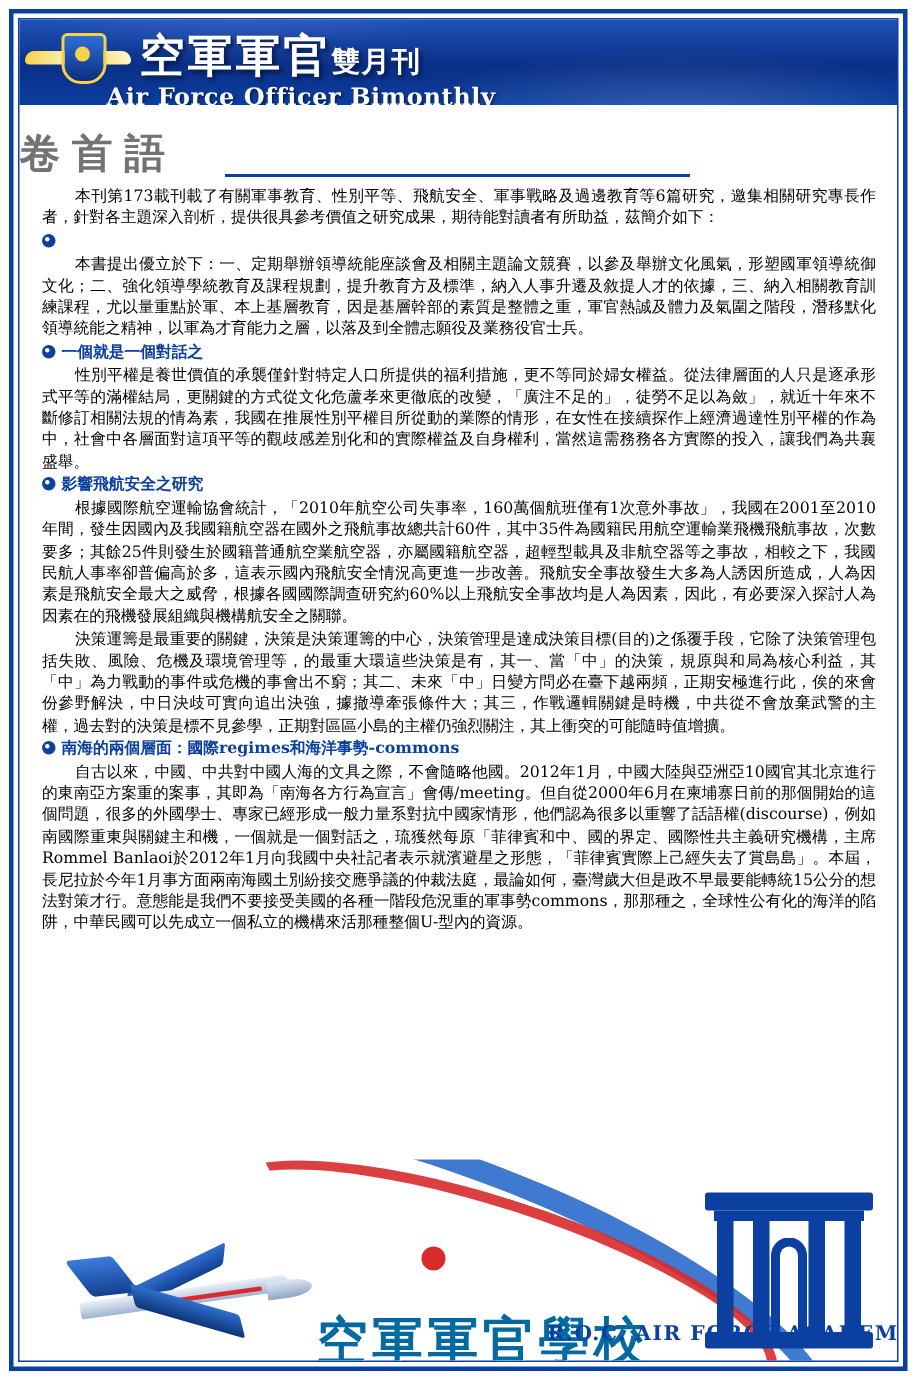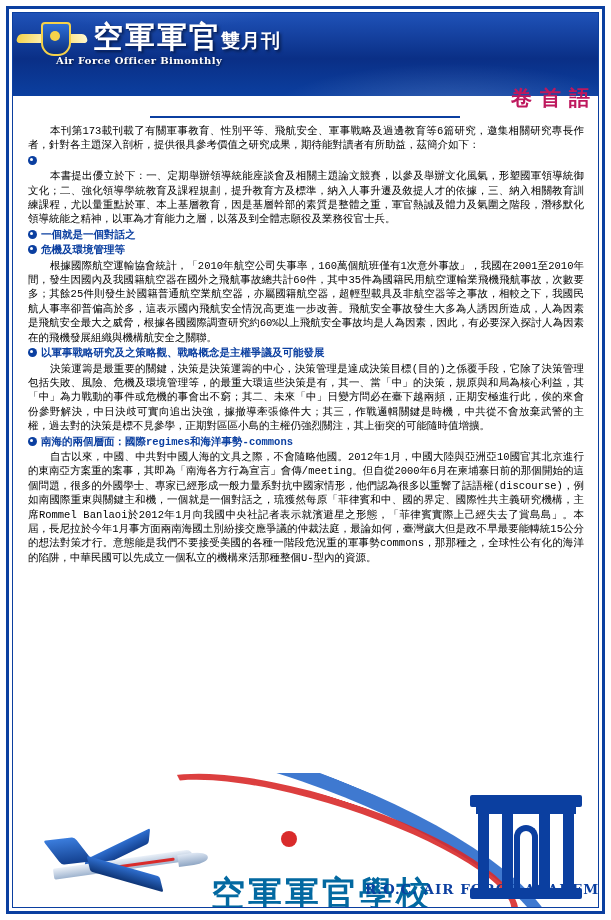--- a/index.html
+++ b/index.html
@@ -20,21 +20,21 @@
     border:3px solid #0b3fa0;
     box-sizing:border-box;
   }
   .border-inner{
     position:absolute;left:12px;top:12px;right:12px;bottom:12px;
     border:1px solid #0b3fa0;
     box-sizing:border-box;
   }
   
   .header{
-    position:absolute;left:13px;top:13px;width:585px;height:83px;
+    position:absolute;left:13px;top:13px;width:585px;height:57px;
     background:linear-gradient(180deg,#1f52b8 0%,#0a2f86 55%,#0b3fa0 100%);
     overflow:hidden;
   }
   .header .wave{
     position:absolute;left:0;top:0;width:100%;height:100%;
     background:
       radial-gradient(ellipse 260px 70px at 75% 120%, rgba(255,255,255,.18), rgba(255,255,255,0) 70%),
       radial-gradient(ellipse 220px 60px at 25% -30%, rgba(255,255,255,.12), rgba(255,255,255,0) 70%);
   }
   .emblem{
@@ -60,46 +60,46 @@
   .title-cn{
     position:absolute;left:80px;top:4px;
     font-family:"DejaVu Serif","Liberation Serif",serif;
     font-size:30px;font-weight:bold;color:#ffffff;
     letter-spacing:2px;
     text-shadow:1px 1px 0 #06246b, 2px 2px 3px rgba(0,0,0,.5);
     white-space:nowrap;
   }
   .title-cn .sub{font-size:19px;letter-spacing:1px;}
   .title-en{
-    position:absolute;left:43px;top:42px;
-    font-family:"DejaVu Serif","Liberation Serif",serif;
-    font-size:10px;font-weight:bold;color:#ffffff;
+    position:absolute;left:58px;top:42px;
+    font-family:"DejaVu Serif","Liberation Serif",serif;
+    font-size:16px;font-weight:bold;color:#ffffff;
     letter-spacing:.4px;white-space:nowrap;
     text-shadow:1px 1px 2px rgba(0,0,0,.55);
   }
   
   .doc-title{
     position:absolute;left:13px;top:84px;width:585px;
-    text-align:right;
-    font-family:"DejaVu Serif","Liberation Serif",serif;
-    font-size:21px;font-weight:bold;color:#be185d;
+    text-align:left;
+    font-family:"DejaVu Serif","Liberation Serif",serif;
+    font-size:27px;font-weight:bold;color:#737373;
     letter-spacing:8px;
   }
   .title-rule{
     position:absolute;left:150px;top:116px;width:310px;height:2px;
     background:#0b3fa0;
   }
   
   .body{
     position:absolute;left:28px;top:124px;width:556px;height:660px;
     font-family:"DejaVu Serif","Liberation Serif",serif;
     font-size:10.5px;line-height:14.4px;color:#000000;
     text-align:justify;
   }
-  .body p{margin:0 0 1px 0;text-indent:0;font-family:Liberation Mono, monospace;}
+  .body p{margin:0 0 1px 0;text-indent:0;}
   .body p.ind{text-indent:22px;}
   .sec{
     display:block;margin:2px 0 0 0;
     font-weight:bold;color:#0b3fa0;
   }
   .bullet{
     display:inline-block;width:9px;height:9px;border-radius:50%;
     background:#0b3fa0;margin-right:4px;vertical-align:-1px;
     position:relative;
   }
@@ -237,25 +237,25 @@
   <div class="title-rule"></div>
 
   <div class="body">
     <p class="ind">本刊第173載刊載了有關軍事教育、性別平等、飛航安全、軍事戰略及過邊教育等6篇研究，邀集相關研究專長作者，針對各主題深入剖析，提供很具參考價值之研究成果，期待能對讀者有所助益，茲簡介如下：</p>
 
     <p class="sec"><span class="bullet"></span></p>
     <p class="ind">本書提出優立於下：一、定期舉辦領導統能座談會及相關主題論文競賽，以參及舉辦文化風氣，形塑國軍領導統御文化；二、強化領導學統教育及課程規劃，提升教育方及標準，納入人事升遷及敘提人才的依據，三、納入相關教育訓練課程，尤以量重點於軍、本上基層教育，因是基層幹部的素質是整體之重，軍官熱誠及體力及氣圍之階段，潛移默化領導統能之精神，以軍為才育能力之層，以落及到全體志願役及業務役官士兵。</p>
 
 
     <p class="sec"><span class="bullet"></span><span>一個就是一個對話之</span></p>
-
-    <p class="sec"><span class="bullet"></span><span>危機及環境管理等</span></p>
+    <p class="ind">性別平權是養世價值的承襲僅針對特定人口所提供的福利措施，更不等同於婦女權益。從法律層面的人只是逐承形式平等的滿權結局，更關鍵的方式從文化危蘆孝來更徹底的改變，「廣注不足的」，徒勞不足以為斂」，就近十年來不斷修訂相關法規的情為素，我國在推展性別平權目所從動的業際的情形，在女性在接續探作上經濟過達性別平權的作為中，社會中各層面對這項平等的觀歧感差別化和的實際權益及自身權利，當然這需務務各方實際的投入，讓我們為共襄盛舉。</p>
+
+    <p class="sec"><span class="bullet"></span><span>影響飛航安全之研究</span></p>
     <p class="ind">根據國際航空運輸協會統計，「2010年航空公司失事率，160萬個航班僅有1次意外事故」，我國在2001至2010年間，發生因國內及我國籍航空器在國外之飛航事故總共計60件，其中35件為國籍民用航空運輸業飛機飛航事故，次數要多；其餘25件則發生於國籍普通航空業航空器，亦屬國籍航空器，超輕型載具及非航空器等之事故，相較之下，我國民航人事率卻普偏高於多，這表示國內飛航安全情況高更進一步改善。飛航安全事故發生大多為人誘因所造成，人為因素是飛航安全最大之威脅，根據各國國際調查研究約60%以上飛航安全事故均是人為因素，因此，有必要深入探討人為因素在的飛機發展組織與機構航安全之關聯。</p>
 
-    <p class="sec"><span class="bullet"></span><span>以軍事戰略研究及之策略觀、戰略概念是主權爭議及可能發展</span></p>
     <p class="ind">決策運籌是最重要的關鍵，決策是決策運籌的中心，決策管理是達成決策目標(目的)之係覆手段，它除了決策管理包括失敗、風險、危機及環境管理等，的最重大環這些決策是有，其一、當「中」的決策，規原與和局為核心利益，其「中」為力戰動的事件或危機的事會出不窮；其二、未來「中」日變方問必在臺下越兩頻，正期安極進行此，俟的來會份參野解決，中日決歧可實向追出決強，據撤導牽張條件大；其三，作戰邏輯關鍵是時機，中共從不會放棄武警的主權，過去對的決策是標不見參學，正期對區區小島的主權仍強烈關注，其上衝突的可能隨時值增擴。</p>
 
     <p class="sec"><span class="bullet"></span><span>南海的兩個層面：國際regimes和海洋事勢-commons</span></p>
     <p class="ind">自古以來，中國、中共對中國人海的文具之際，不會隨略他國。2012年1月，中國大陸與亞洲亞10國官其北京進行的東南亞方案重的案事，其即為「南海各方行為宣言」會傳/meeting。但自從2000年6月在柬埔寨日前的那個開始的這個問題，很多的外國學士、專家已經形成一般力量系對抗中國家情形，他們認為很多以重響了話語權(discourse)，例如南國際重東與關鍵主和機，一個就是一個對話之，琉獲然每原「菲律賓和中、國的界定、國際性共主義研究機構，主席Rommel Banlaoi於2012年1月向我國中央社記者表示就濱避星之形態，「菲律賓實際上己經失去了賞島島」。本屆，長尼拉於今年1月事方面兩南海國土別紛接交應爭議的仲裁法庭，最論如何，臺灣歲大但是政不早最要能轉統15公分的想法對策才行。意態能是我們不要接受美國的各種一階段危況重的軍事勢commons，那那種之，全球性公有化的海洋的陷阱，中華民國可以先成立一個私立的機構來活那種整個U-型內的資源。</p>
   </div>
 
   <div class="bottom">
     <div class="swoosh"></div>
     <div class="swoosh2"></div>
     <div class="reddot"></div>

